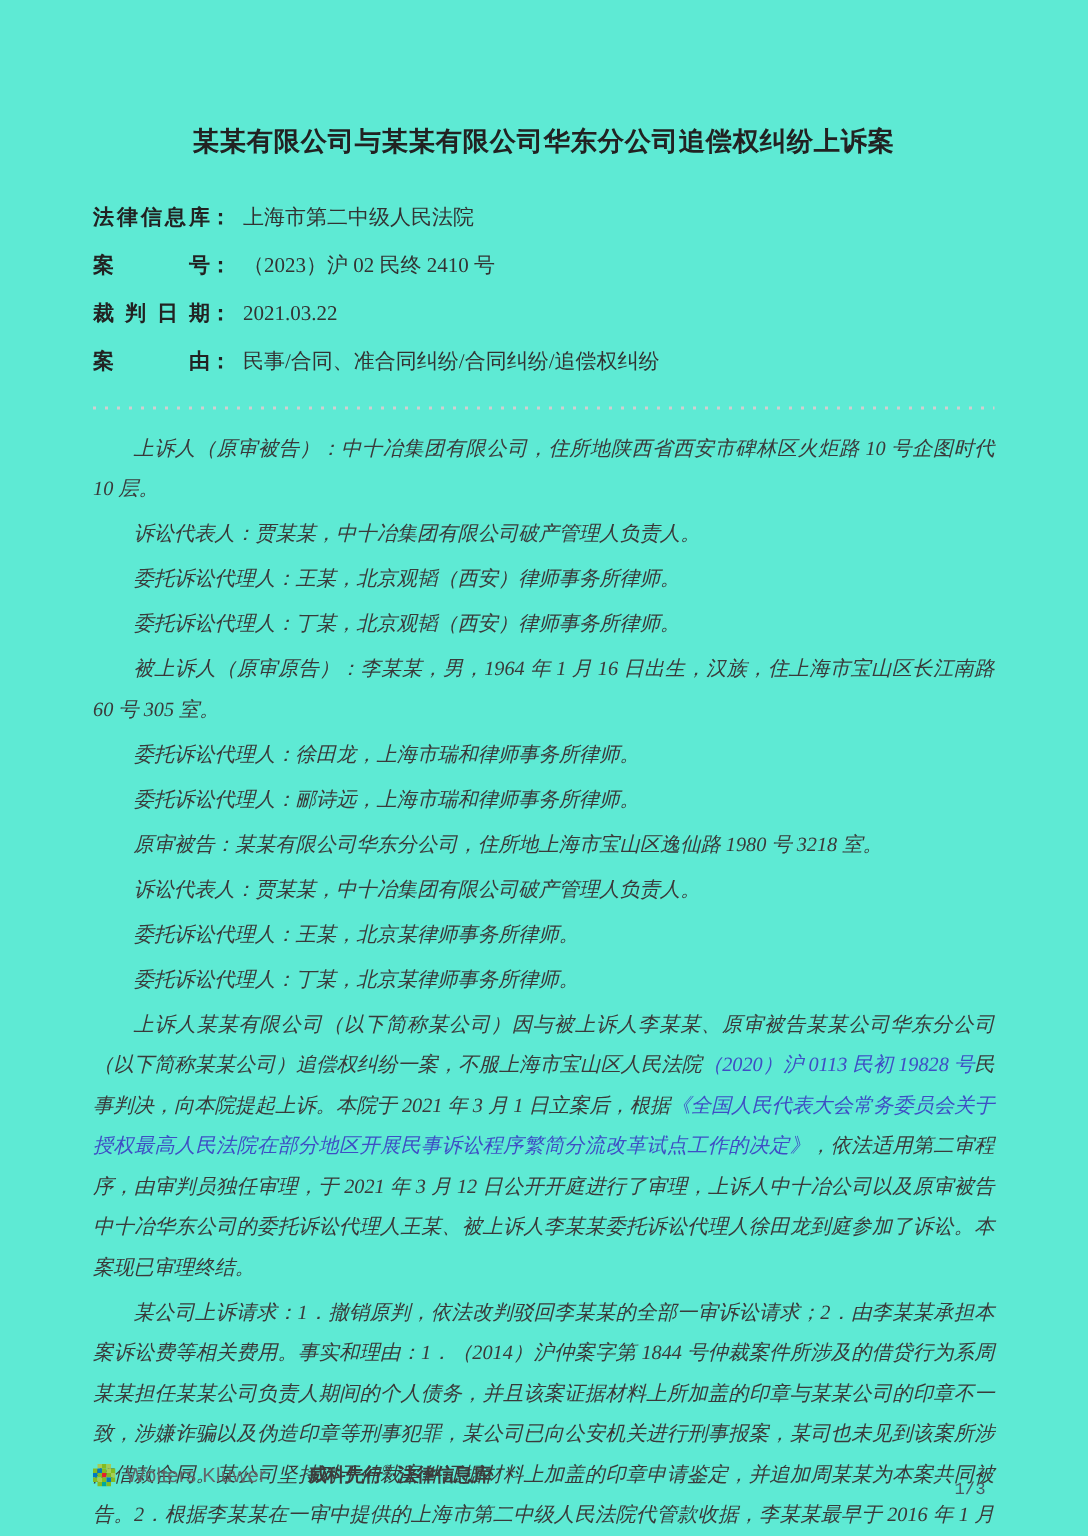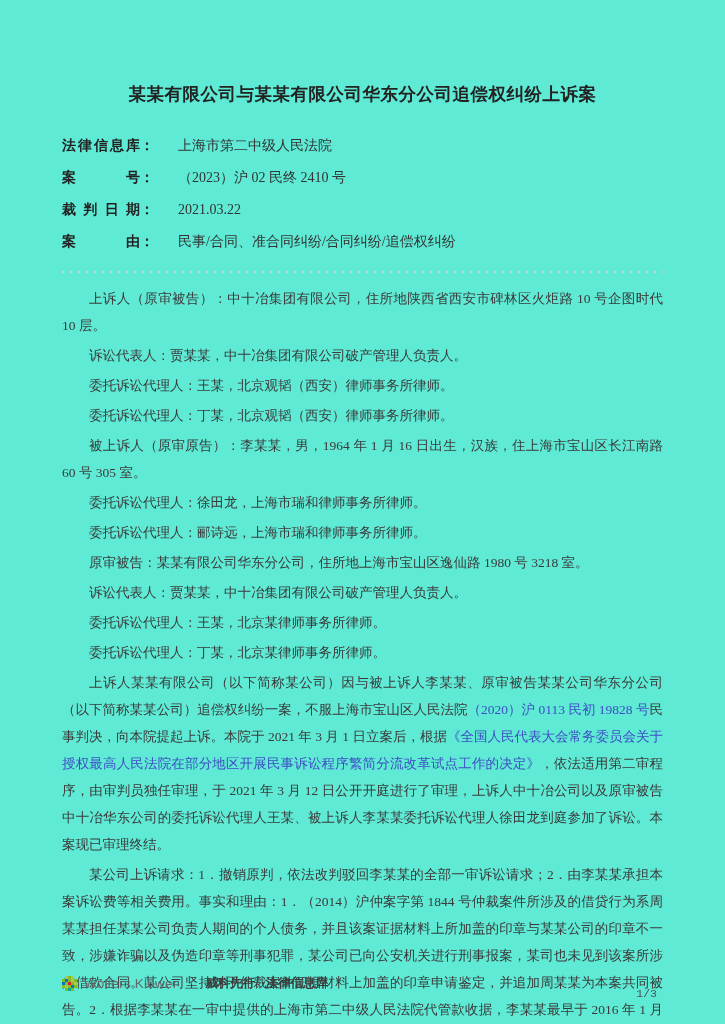--- a/index.html
+++ b/index.html
@@ -26,28 +26,28 @@
   .meta-row{display:flex;align-items:baseline;line-height:32px;}
   .meta-label{
     display:inline-block;
     width:78px;
     font-weight:bold;
     color:#222222;
     text-align:justify;
     text-align-last:justify;
   }
   .meta-colon{font-weight:bold;color:#222222;}
-  .meta-value{margin-left:24px;color:#333333;}
+  .meta-value{margin-left:8px;color:#333333;}
   .separator{
     margin-top:13px;
     height:2px;
     background-image:repeating-linear-gradient(to right,#d0d0d0 0 2px,transparent 2px 8px);
   }
   .doc-body{margin-top:12px;font-size:13.5px;line-height:27px;text-align:justify;}
-  .doc-body p{margin:3px 0;text-indent:2em;color:#3a3a3a;}
+  .doc-body p{margin:3px 0;text-indent:2em;color:#3a3a3a;font-style:italic;}
   .link{color:#3e4ec4;cursor:pointer;}
   .footer{
     position:absolute;
     left:62px;right:62px;bottom:32px;
     display:flex;align-items:center;
     font-family:"Liberation Sans","DejaVu Sans",sans-serif;
   }
   .footer-logo{width:15px;height:15px;margin-right:7px;flex:0 0 auto;}
   .footer-brand{font-size:13.5px;color:#63666a;letter-spacing:0.2px;}
   .footer-product{margin-left:28px;font-size:12.5px;color:#3c3c3c;font-weight:bold;}

